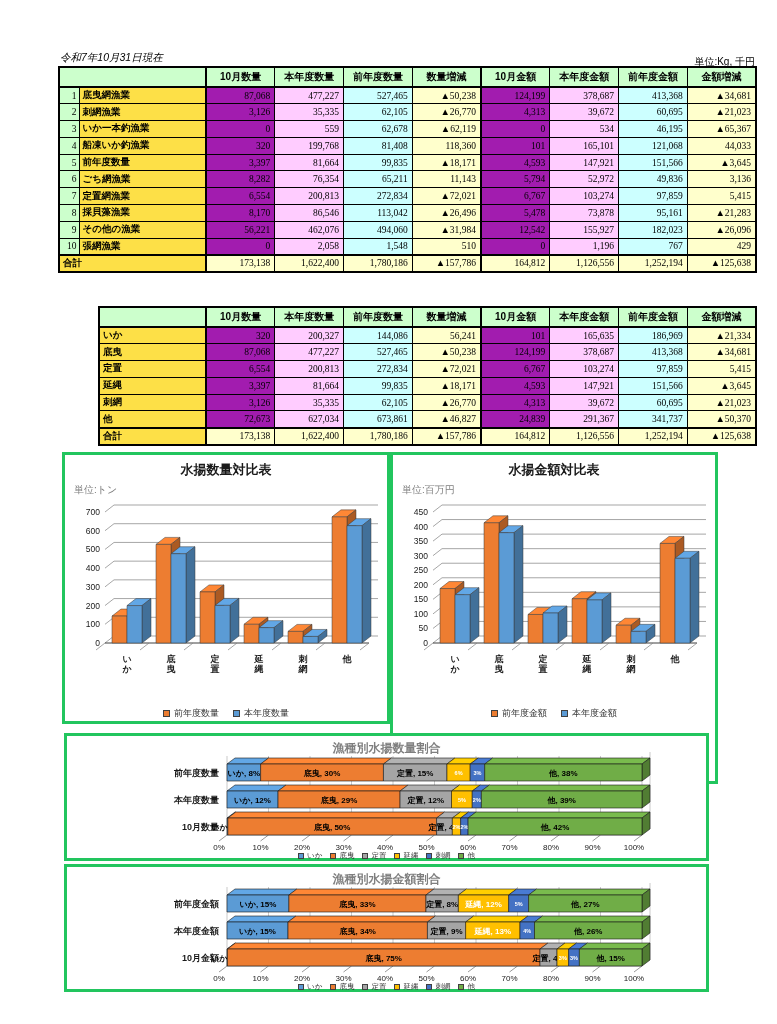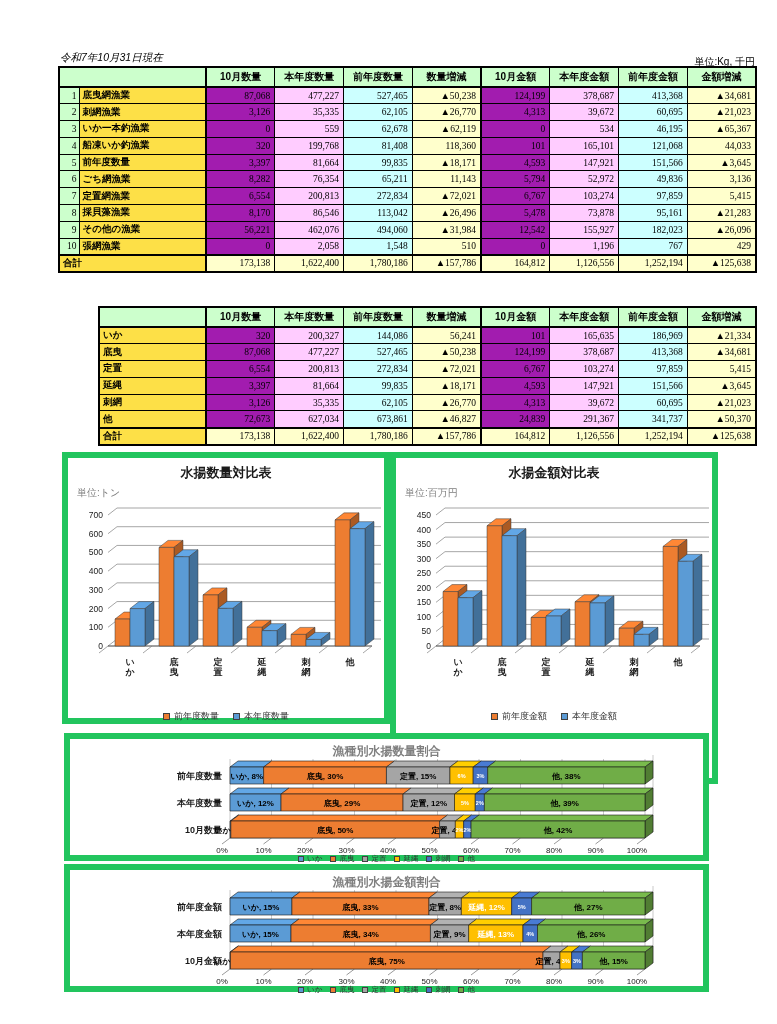--- a/index.html
+++ b/index.html
@@ -16,21 +16,21 @@
   .tbl thead th{background:#ccffcc;font:bold 10px "Liberation Sans",sans-serif;height:20px;border-bottom:2px solid #000;}
   .tbl td.no{background:#ccffcc;font:9.5px "Liberation Serif","DejaVu Serif",serif;text-align:right;padding-right:2px;}
   .tbl td.name{background:#fde047;font:bold 9.5px "Liberation Sans",sans-serif;text-align:left;padding-left:3px;}
   .tbl td.num{font:9.5px "Liberation Serif","DejaVu Serif","DejaVu Sans",serif;text-align:right;padding-right:4px;height:16.8px;}
   .w{background:#a21caf}.p{background:#ffccff}.b{background:#ccffff}.y{background:#ffffcc}
   .tl{border-left:2px solid #000 !important;}
   tr.total td{border-top:2px solid #000;}
   td.totalcell{background:#ffffcc;padding-left:8px;}
   th.corner{background-color:#ccffcc;background-image:linear-gradient(to bottom right,rgba(0,0,0,0) 49.4%,#000 49.4%,#000 50.6%,rgba(0,0,0,0) 50.6%);}
 
-  .chartbox{position:absolute;border:6px solid #22c55e;background:#fff;box-sizing:border-box;}
+  .chartbox{position:absolute;border:3px solid #22c55e;background:#fff;box-sizing:border-box;}
   .chart-title{position:absolute;top:6px;left:0;width:100%;text-align:center;font:bold 13px "Liberation Sans",sans-serif;color:#1a1a1a;}
   .chart-title.gray{color:#7f7f7f;font-size:12px;top:4px;}
   .chart-unit{position:absolute;top:28px;left:9px;font-size:10px;color:#7f7f7f;}
   .chart-svg{position:absolute;left:0;}
   .legend{position:absolute;left:0;width:100%;display:flex;justify-content:center;gap:14px;}
   .legend .litem{display:flex;align-items:center;gap:4px;font-size:9px;color:#333;}
   .legend.small{gap:8px;}
   .legend.small .litem{font-size:7.5px;gap:3px;}
   .sq{display:inline-block;width:7px;height:7px;border:1px solid #404040;box-sizing:border-box;}
   .legend.small .sq{width:6px;height:6px;}

